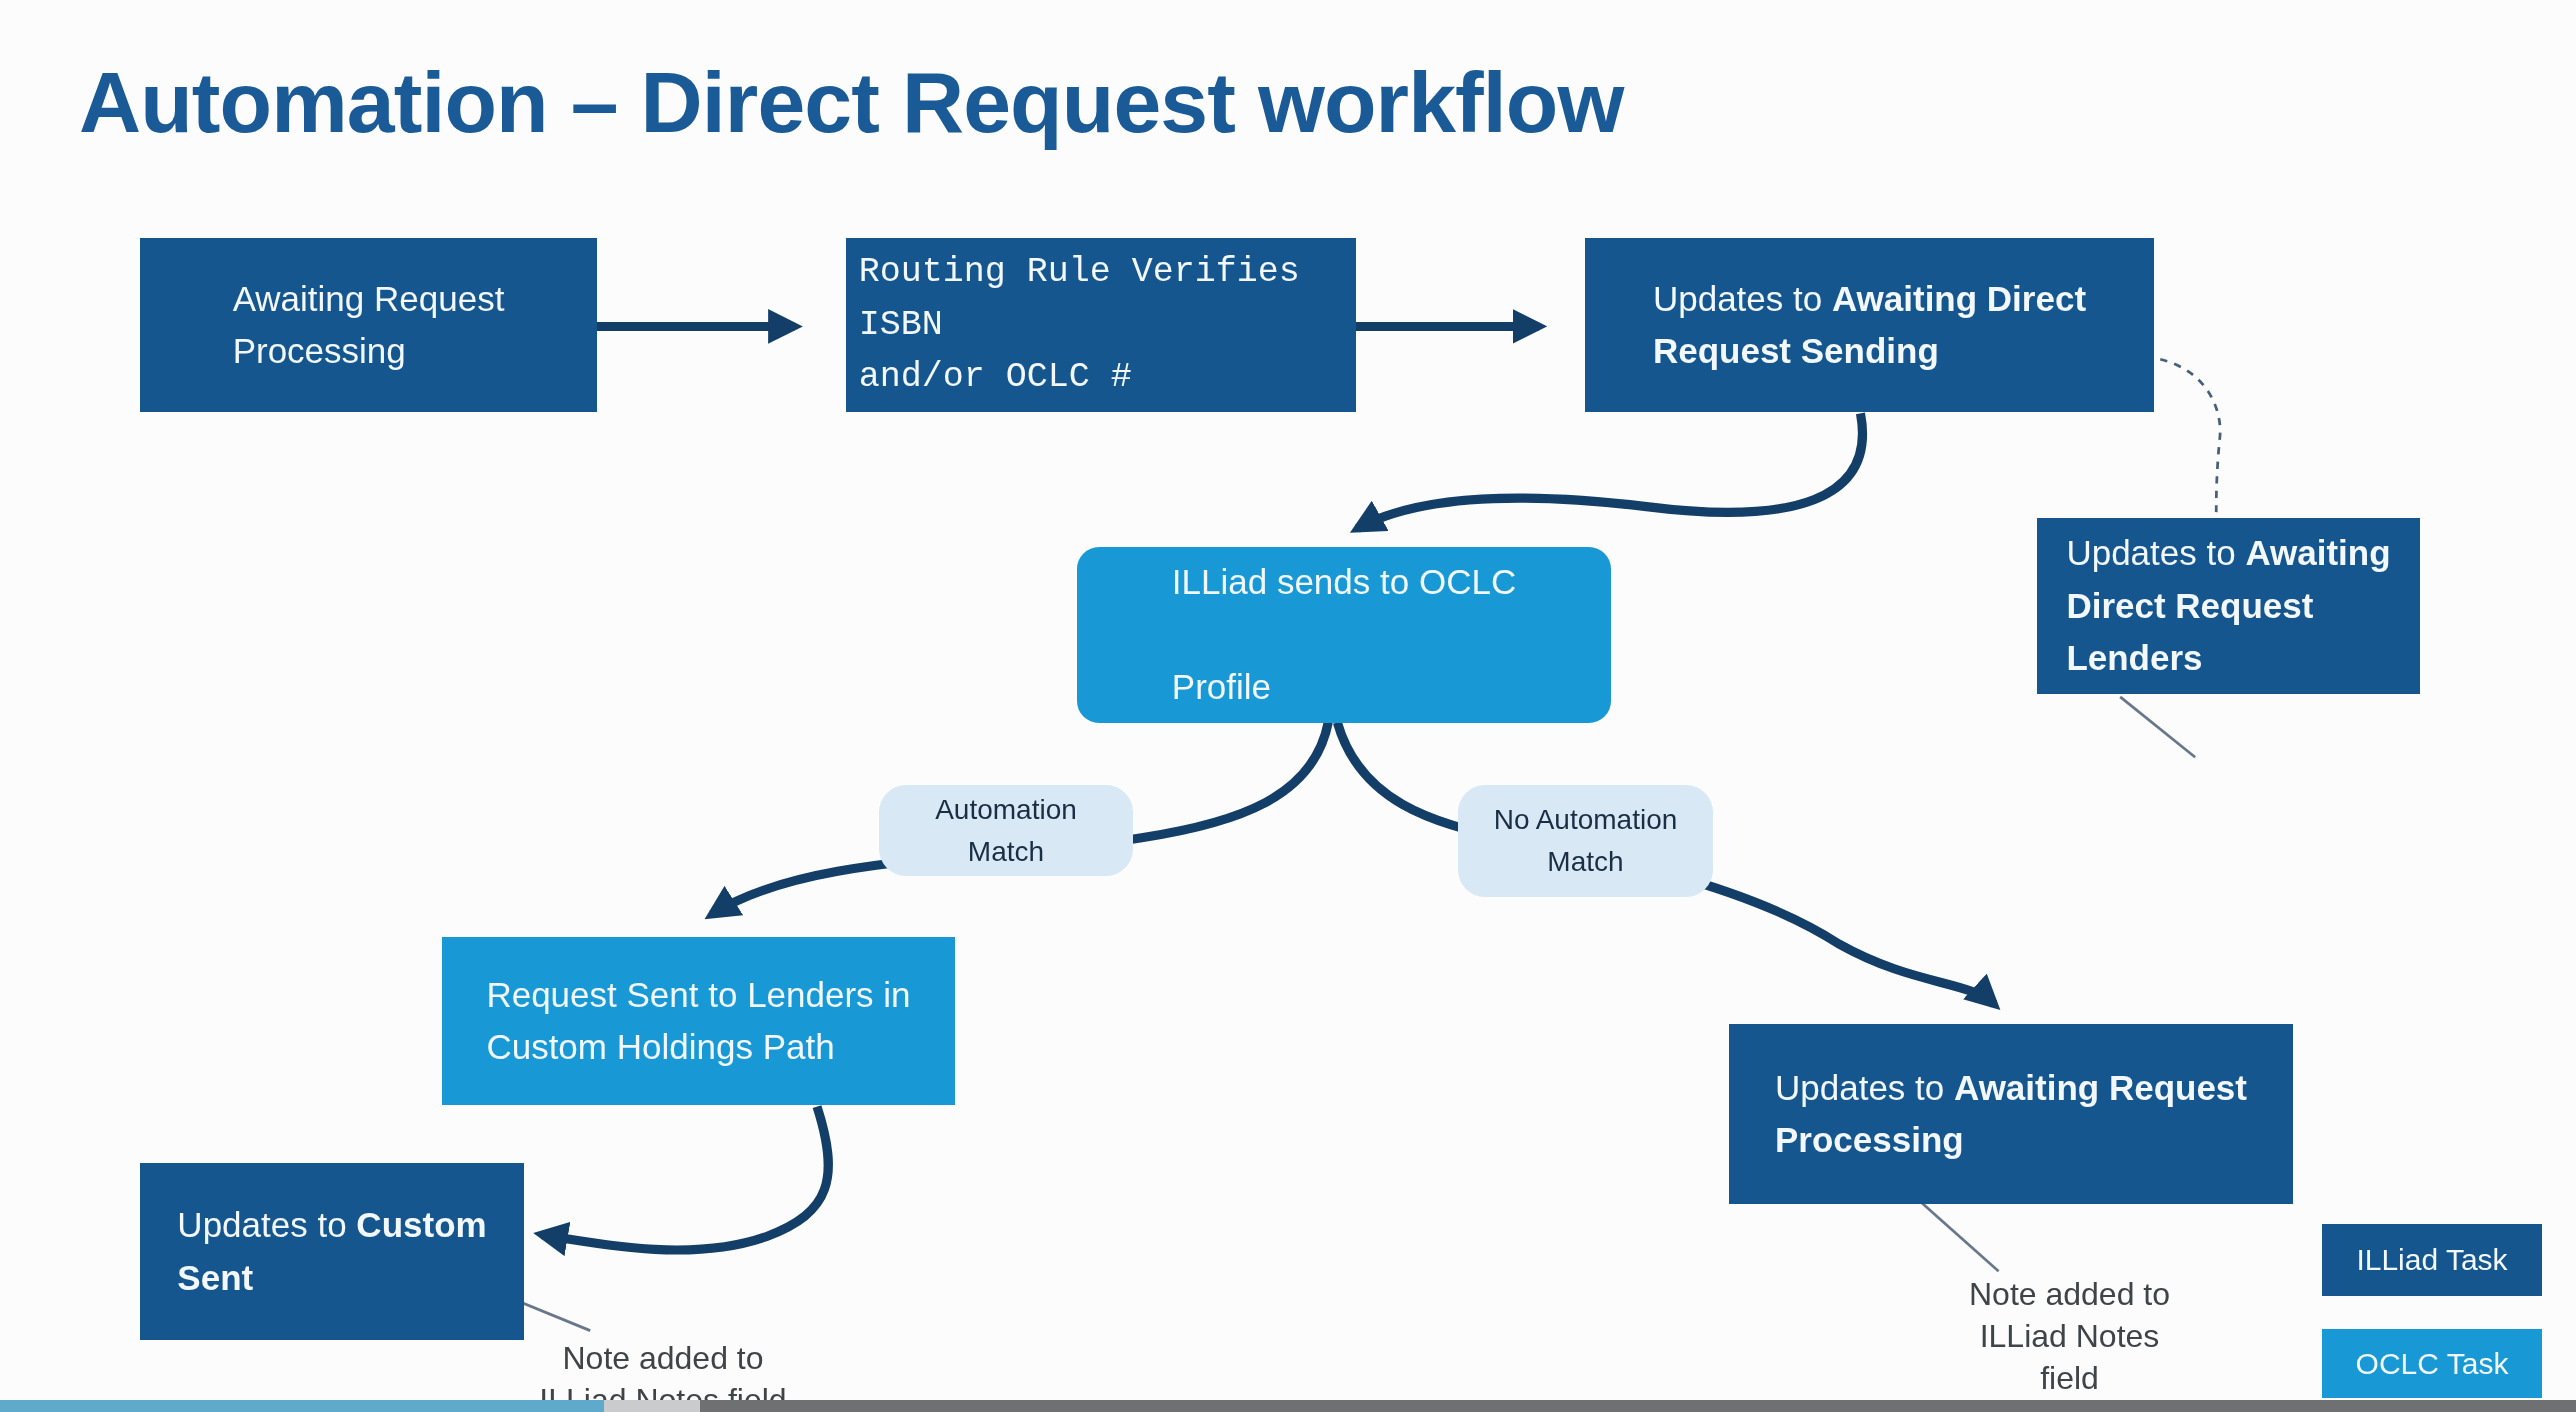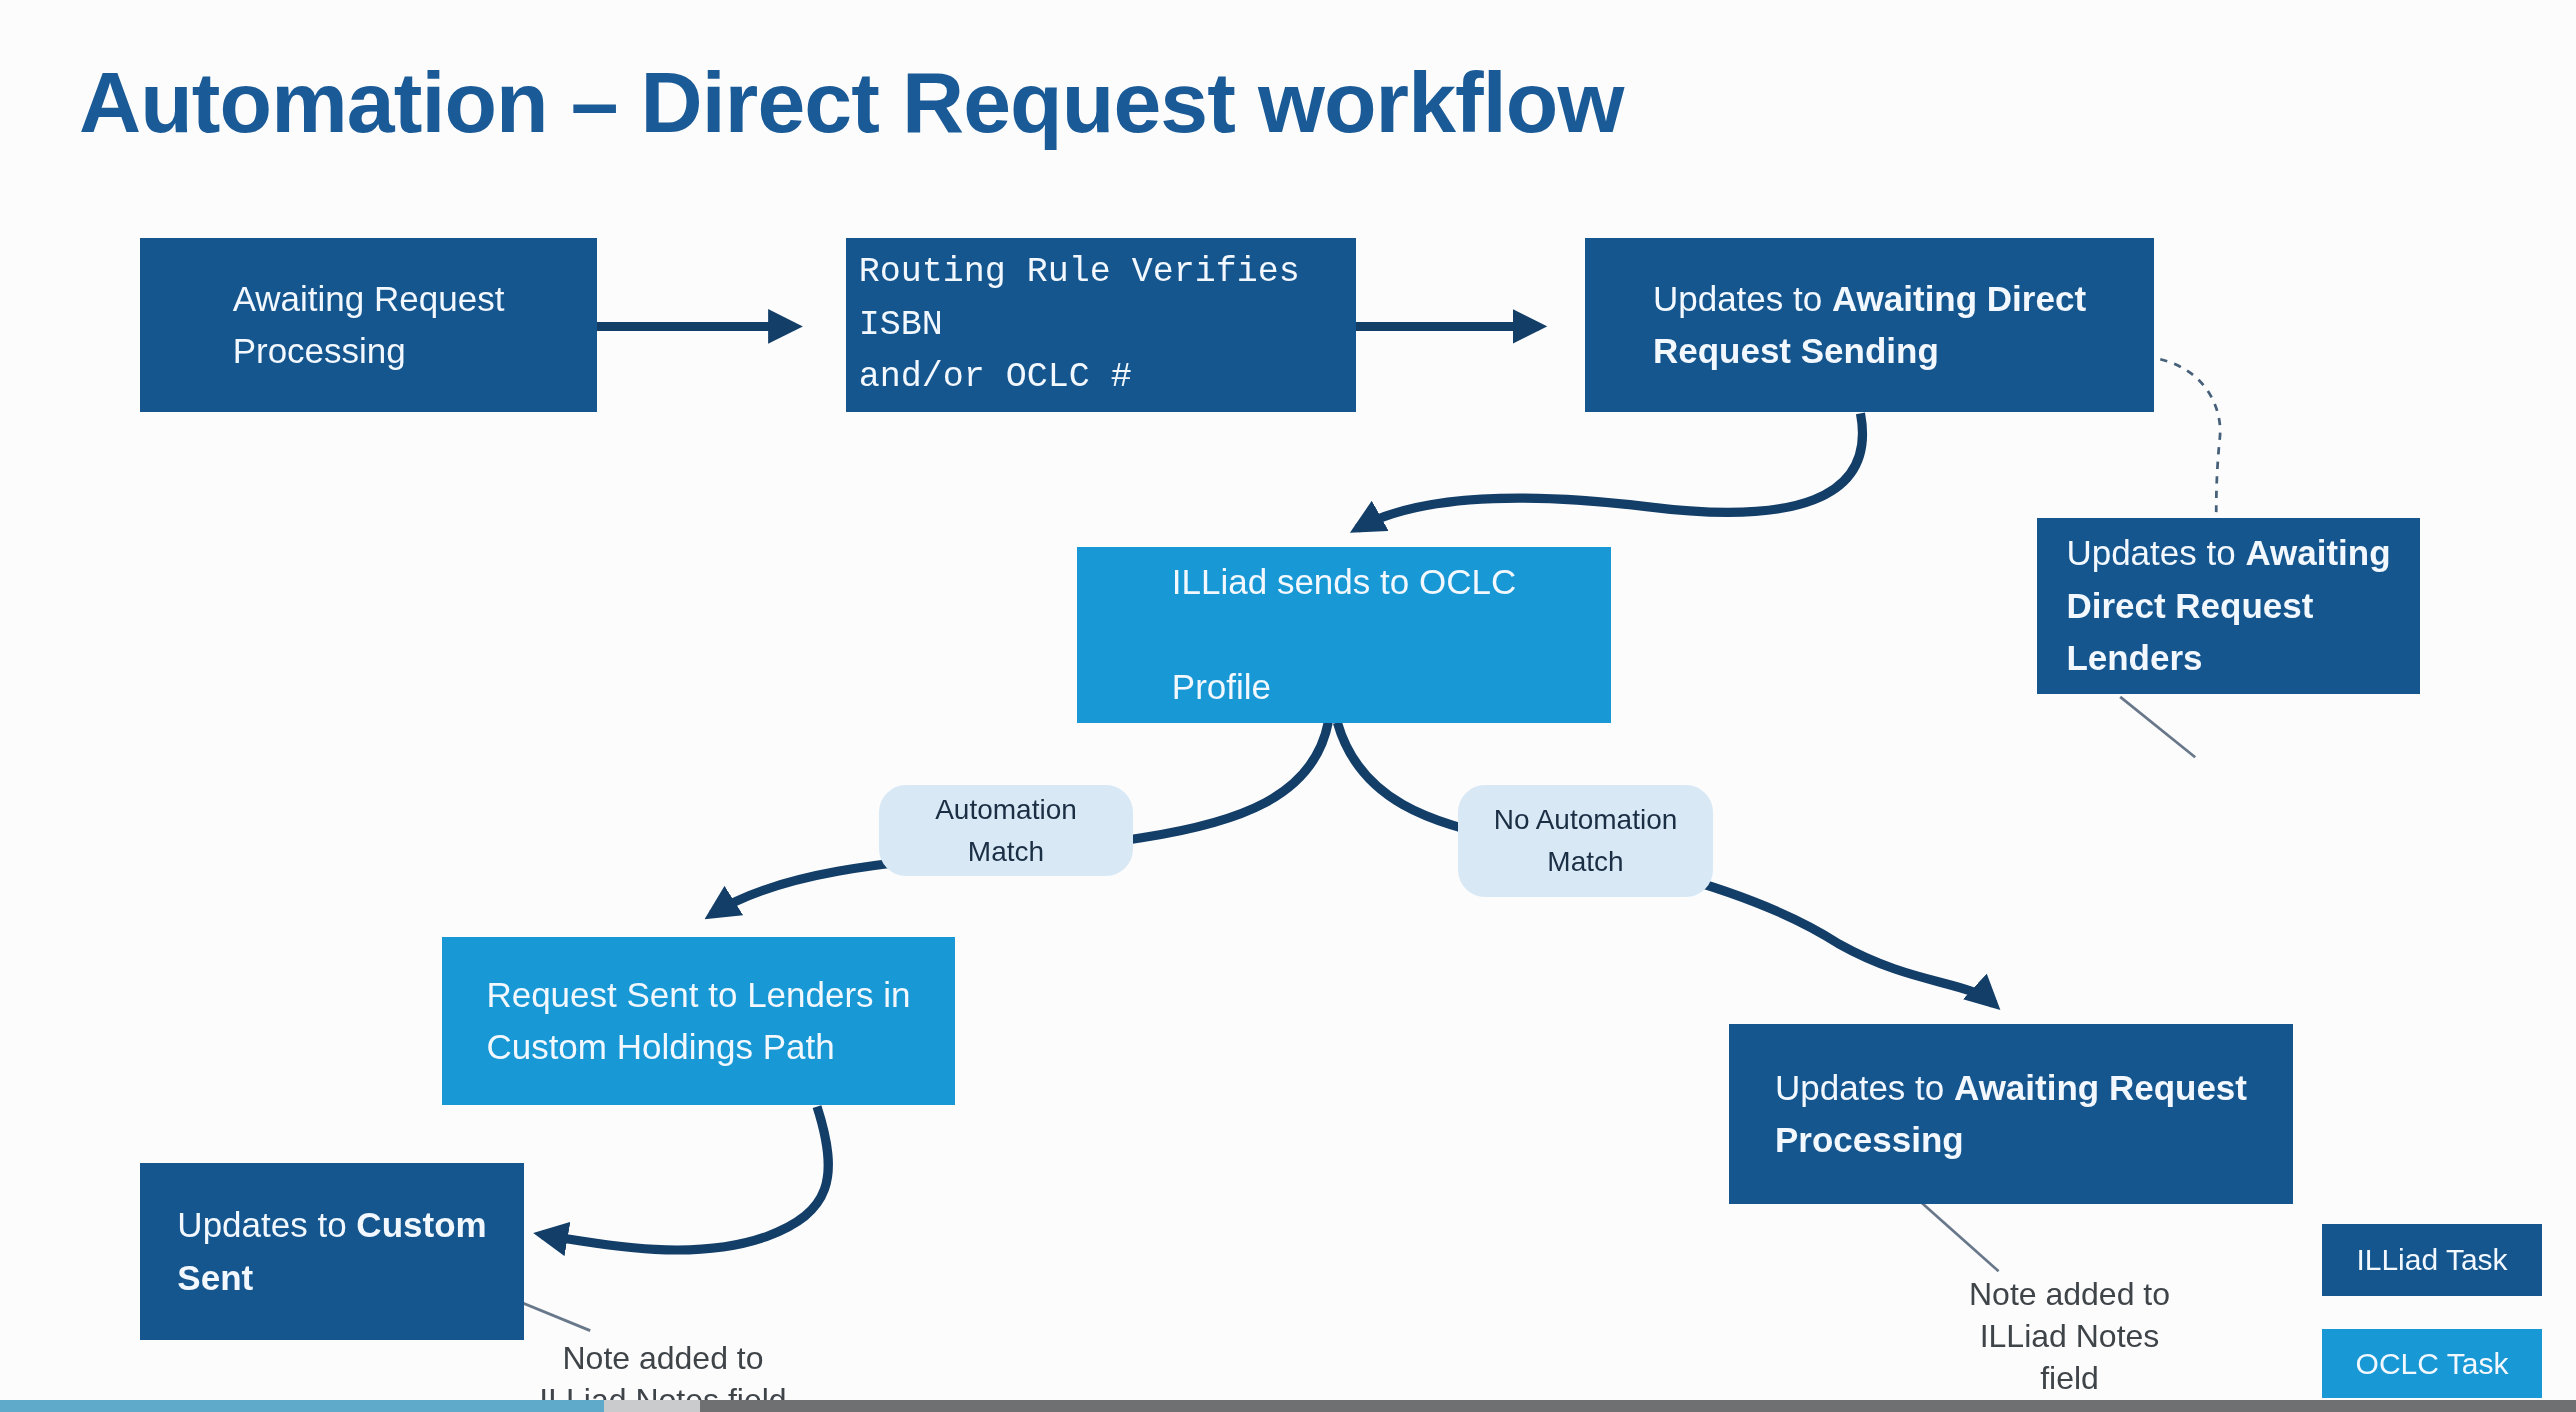--- a/index.html
+++ b/index.html
@@ -58,21 +58,21 @@
     </div>
 
   <div class="node dark" style="left:834px;top:238px;width:510px;height:174px;font-family:Liberation Mono, monospace;">
       <span><span>Routing Rule Verifies ISBN</span><br><span>and/or OCLC #</span></span>
     </div>
 
   <div class="node dark" style="left:1573px;top:238px;width:569px;height:174px;">
       <span><span>Updates to </span><span class="b">Awaiting Direct</span><br><span class="b">Request Sending</span></span>
     </div>
 
-  <div class="node light" style="left:1065px;top:547px;width:534px;height:176px;">
+  <div class="node light" style="left:1065px;top:547px;width:534px;height:176px;border-radius:22px;">
       <span><span>ILLiad sends to OCLC</span><br><br><span>Profile</span></span>
     </div>
 
   <div class="node dark" style="left:2025px;top:518px;width:383px;height:176px;">
       <span><span>Updates to </span><span class="b">Awaiting</span><br><span class="b">Direct Request</span><br><span class="b">Lenders</span></span>
     </div>
 
   <div class="match-label" style="left:879px;top:785px;width:254px;height:91px;">
       <span><span>Automation</span><br><span>Match</span></span>
     </div>

